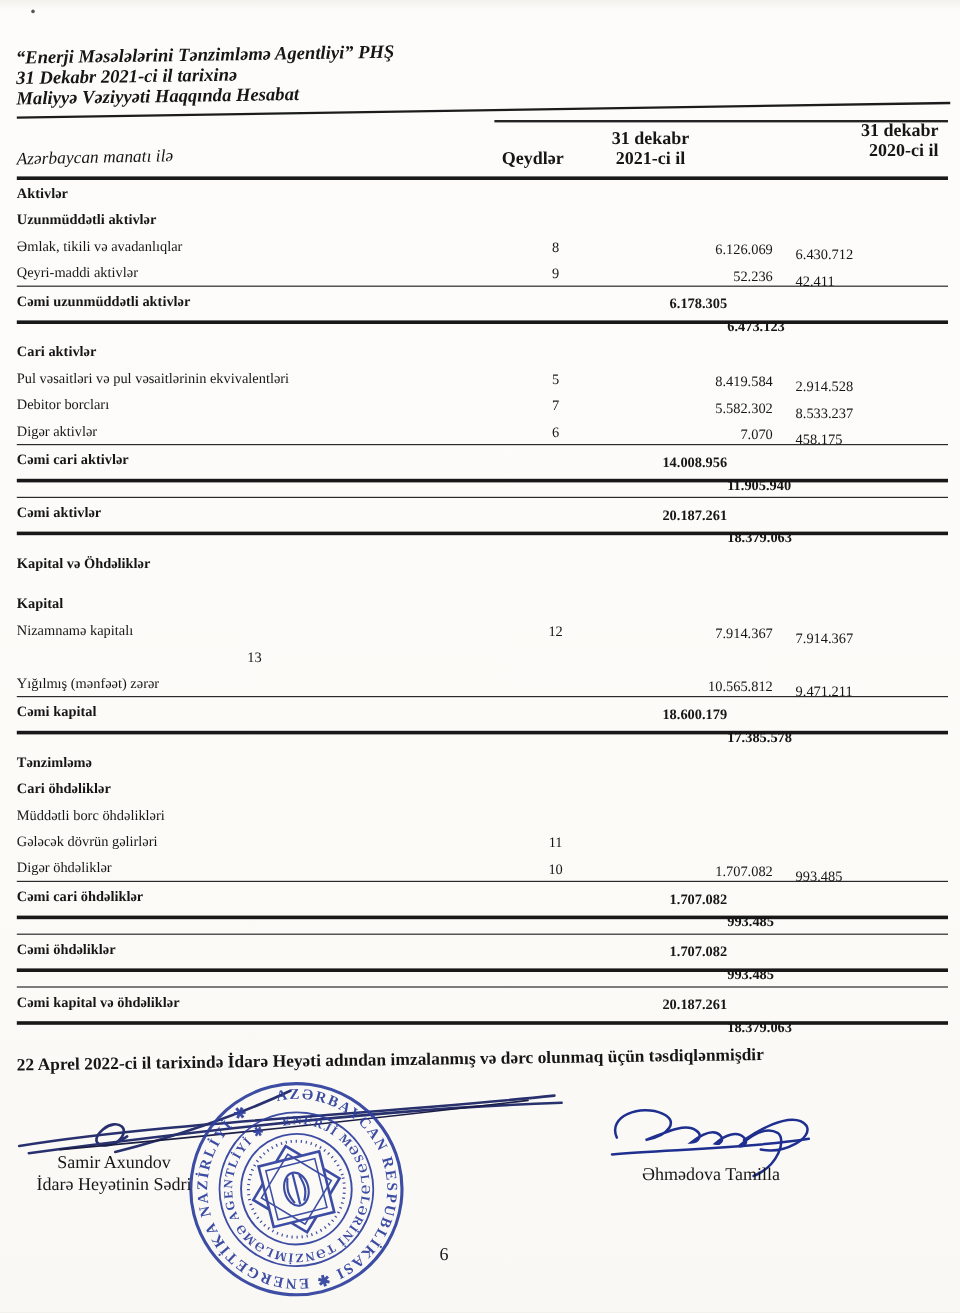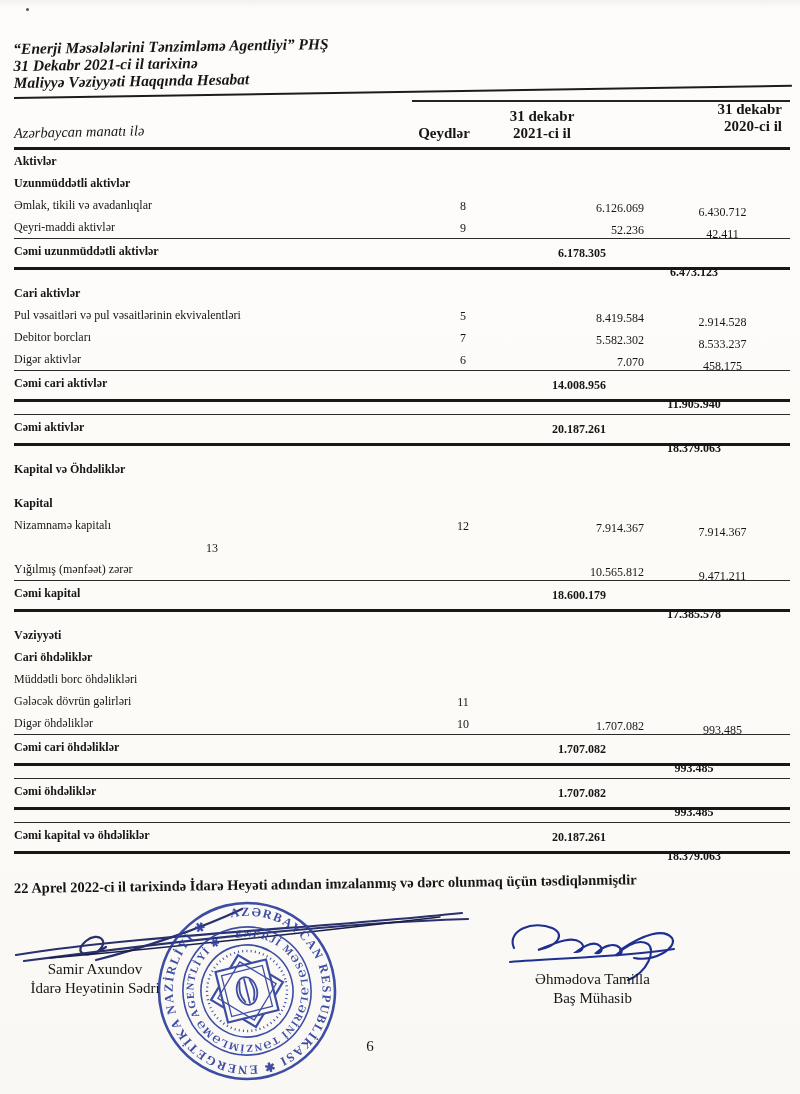--- a/index.html
+++ b/index.html
@@ -40,21 +40,21 @@
     transform:rotate(-1.2deg);transform-origin:left bottom;
   }
   .notes-head{align-self:end;text-align:center;}
   .p2021{align-self:end;text-align:center;}
   .p2020{align-self:end;text-align:right;padding-right:8px;position:relative;top:-7px;}
   
   .row{display:grid;grid-template-columns:396px 68px 128px 1fr;font-size:12px;line-height:22px;}
   .row span{display:block;}
   .row .note{text-align:center;position:relative;top:1px;}
   .row .v2021{text-align:right;position:relative;top:3px;}
-  .row .v2020{text-align:center;padding-right:8px;position:relative;top:7px;}
+  .row .v2020{text-align:left;padding-right:8px;position:relative;top:7px;}
   .row.gap{height:12px;}
   .row.section{font-weight:bold;line-height:21px;margin-top:1px;}
   .row.section .label{grid-column:1/-1;}
   .row.data{height:22px;gap:19px;}
   .row.total,.row.grand{
     font-weight:bold;
     border-top:1.5px solid #2a2a2a;
     border-bottom:3px solid #181818;
     padding:2px 0 5px 0;line-height:21px;
   }
@@ -192,21 +192,21 @@
           <span class="v2020">9.471.211</span>
         </div>
         <div class="row total">
           <span class="label">Cəmi kapital</span>
           <span class="note"></span>
           <span class="v2021">18.600.179</span>
           <span class="v2020">17.385.578</span>
         </div>
         <div class="row gap"></div>
         <div class="row section">
-          <span class="label">Vəziyyəti</span>
+          <span class="label">Tənzimləmə</span>
         </div>
         <div class="row section">
           <span class="label">Cari öhdəliklər</span>
         </div>
         <div class="row data">
           <span class="label">Müddətli borc öhdəlikləri</span>
           <span class="note"></span>
           <span class="v2021"></span>
           <span class="v2020"></span>
         </div>
@@ -293,17 +293,16 @@
       </g>
     </g>
   </svg>
 
   <div class="sig-block sig-left">
     <div>Samir Axundov</div>
     <div>İdarə Heyətinin Sədri</div>
   </div>
   <div class="sig-block sig-right">
     <div>Əhmədova Tamilla</div>
-    <div>Baş Mühasib</div>
   </div>
 
   <div class="page-num">6</div>
 </div>
 
 </body></html>

